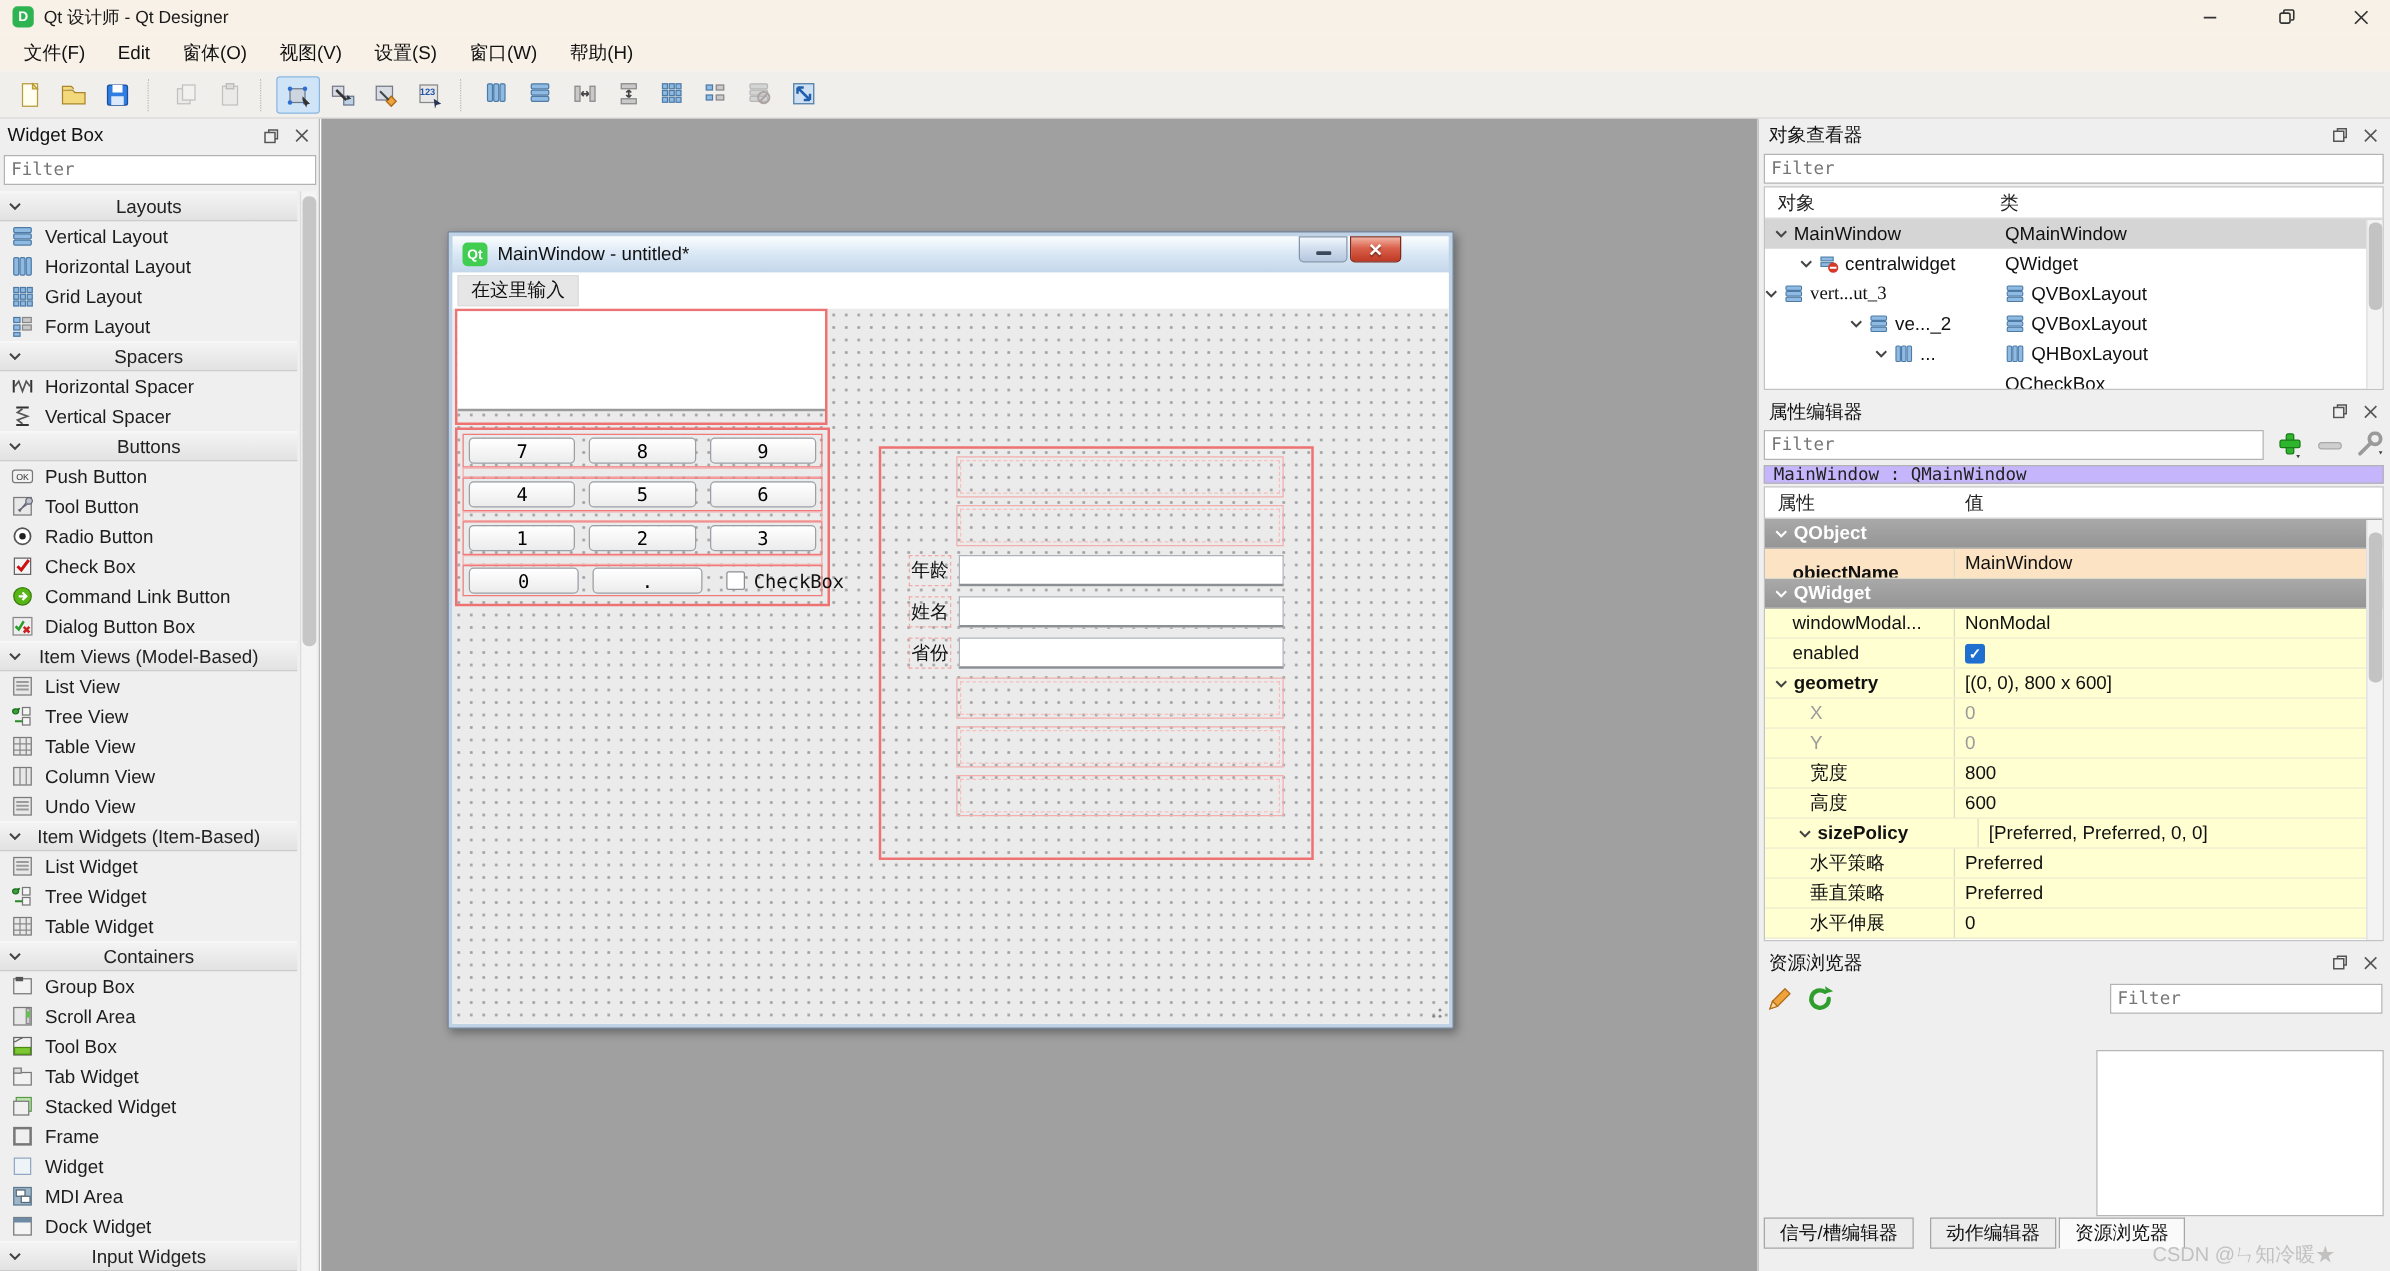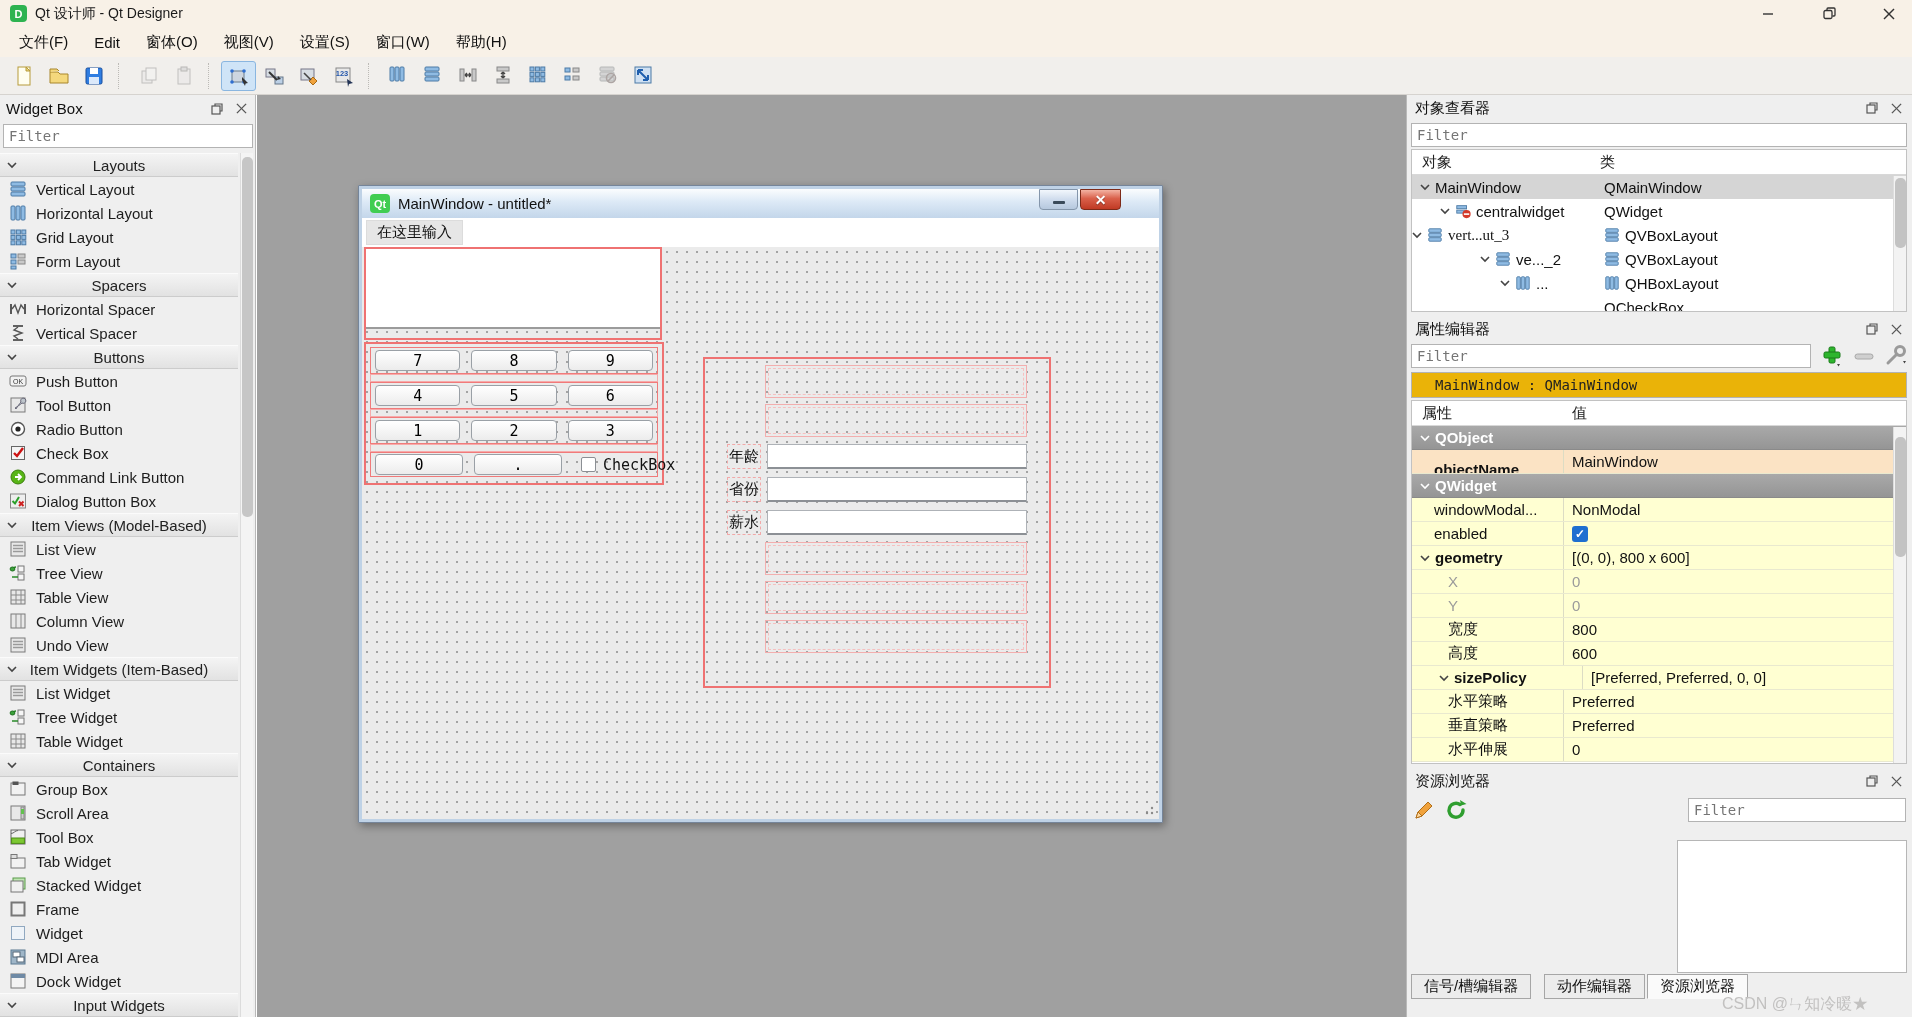--- a/index.html
+++ b/index.html
@@ -88,22 +88,22 @@
   .rfilter{margin:2px 4px;width:496px}
   .white-table{background:#fff;border:1px solid #c2c2c2;position:relative;overflow:hidden}
   .tbl-headrow{height:25px;display:flex;border-bottom:1px solid #d8d8d8;align-items:center;font-size:15px;color:#222}
   .oi-row{height:24px;display:flex;align-items:center;font-size:15px;white-space:nowrap}
   .oi-row .ocell{display:flex;align-items:center;gap:5px;overflow:hidden}
   .oi-row .ccell{display:flex;align-items:center;gap:5px;padding-left:4px}
   .oi-sel{background:#d5d5d5}
   .scrolltrack{position:absolute;width:13px;background:#f3f3f3;border-left:1px solid #ddd}
   .scrollthumb{position:absolute;left:1px;width:11px;background:#c3c3c3;border-radius:5px}
 
-  #pe-context{margin:2px 4px;width:496px;height:26px;background:#eab308;border:1px solid #b3b3b3;
-    font-family:"DejaVu Sans Mono",monospace;font-size:14px;color:#222;display:flex;align-items:center;padding:0 23px}
+  #pe-context{margin:2px 4px;width:496px;height:15px;background:#c4b5fd;border:1px solid #b3b3b3;
+    font-family:"DejaVu Sans Mono",monospace;font-size:14px;color:#222;display:flex;align-items:center;padding:0 7px}
   .pe-row{height:24px;display:flex;align-items:center;font-size:15px;border-bottom:1px solid #e9e9cf}
   .pe-row.sec{background:linear-gradient(#a9a9a9,#959595);color:#fff;font-weight:bold;border-bottom:1px solid #8a8a8a}
   .pe-name{width:152px;display:flex;align-items:center;gap:5px;padding-left:8px;border-right:1px solid #dcdcc4;height:100%;overflow:hidden;white-space:nowrap}
   .pe-val{flex:1;padding-left:8px;display:flex;align-items:center;white-space:nowrap;overflow:hidden}
   .bg-peach{background:#fbe3c4}
   .bg-yellow{background:#ffffd2}
   .dim{color:#9b9b9b}
   .bluecheck{width:16px;height:16px;background:#1f6fd0;border-radius:3px;color:#fff;font-size:12px;
     display:flex;align-items:center;justify-content:center;font-weight:bold}
 
@@ -632,25 +632,25 @@
             </div>
           </div>
         <div id="form-box" class="redbox">
             <div class="form-empty"></div>
             <div class="form-empty"></div>
             <div class="form-row">
               <div class="form-label">年龄</div>
               <div class="form-input"></div>
             </div>
             <div class="form-row">
-              <div class="form-label">省份</div>
+              <div class="form-label">姓名</div>
               <div class="form-input"></div>
             </div>
             <div class="form-row">
-              <div class="form-label">薪水</div>
+              <div class="form-label">省份</div>
               <div class="form-input"></div>
             </div>
             <div class="form-empty"></div>
             <div class="form-empty"></div>
             <div class="form-empty"></div>
           </div>
         <div id="dw-grip">
           <svg width="12" height="12" viewBox="0 0 12 12">
               <circle cx="10" cy="10" r="1.2" fill="#8a8a8a"></circle>
               <circle cx="10" cy="5" r="1.2" fill="#8a8a8a"></circle>

